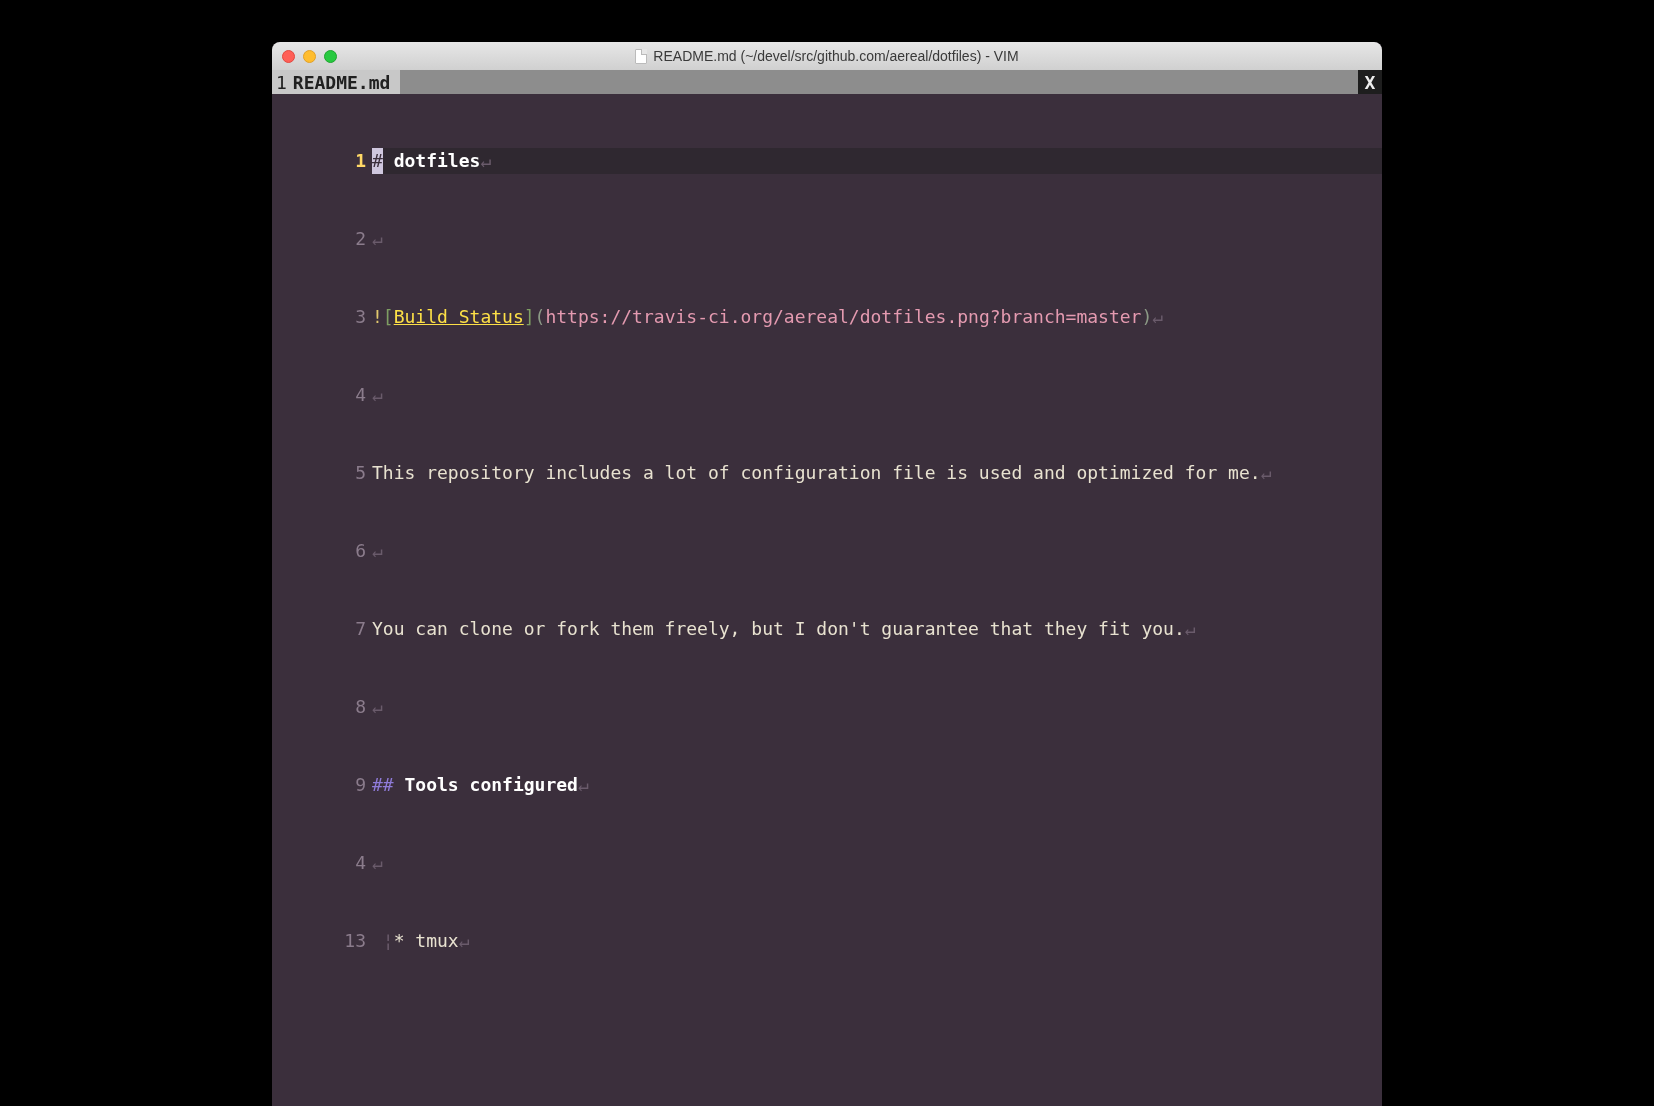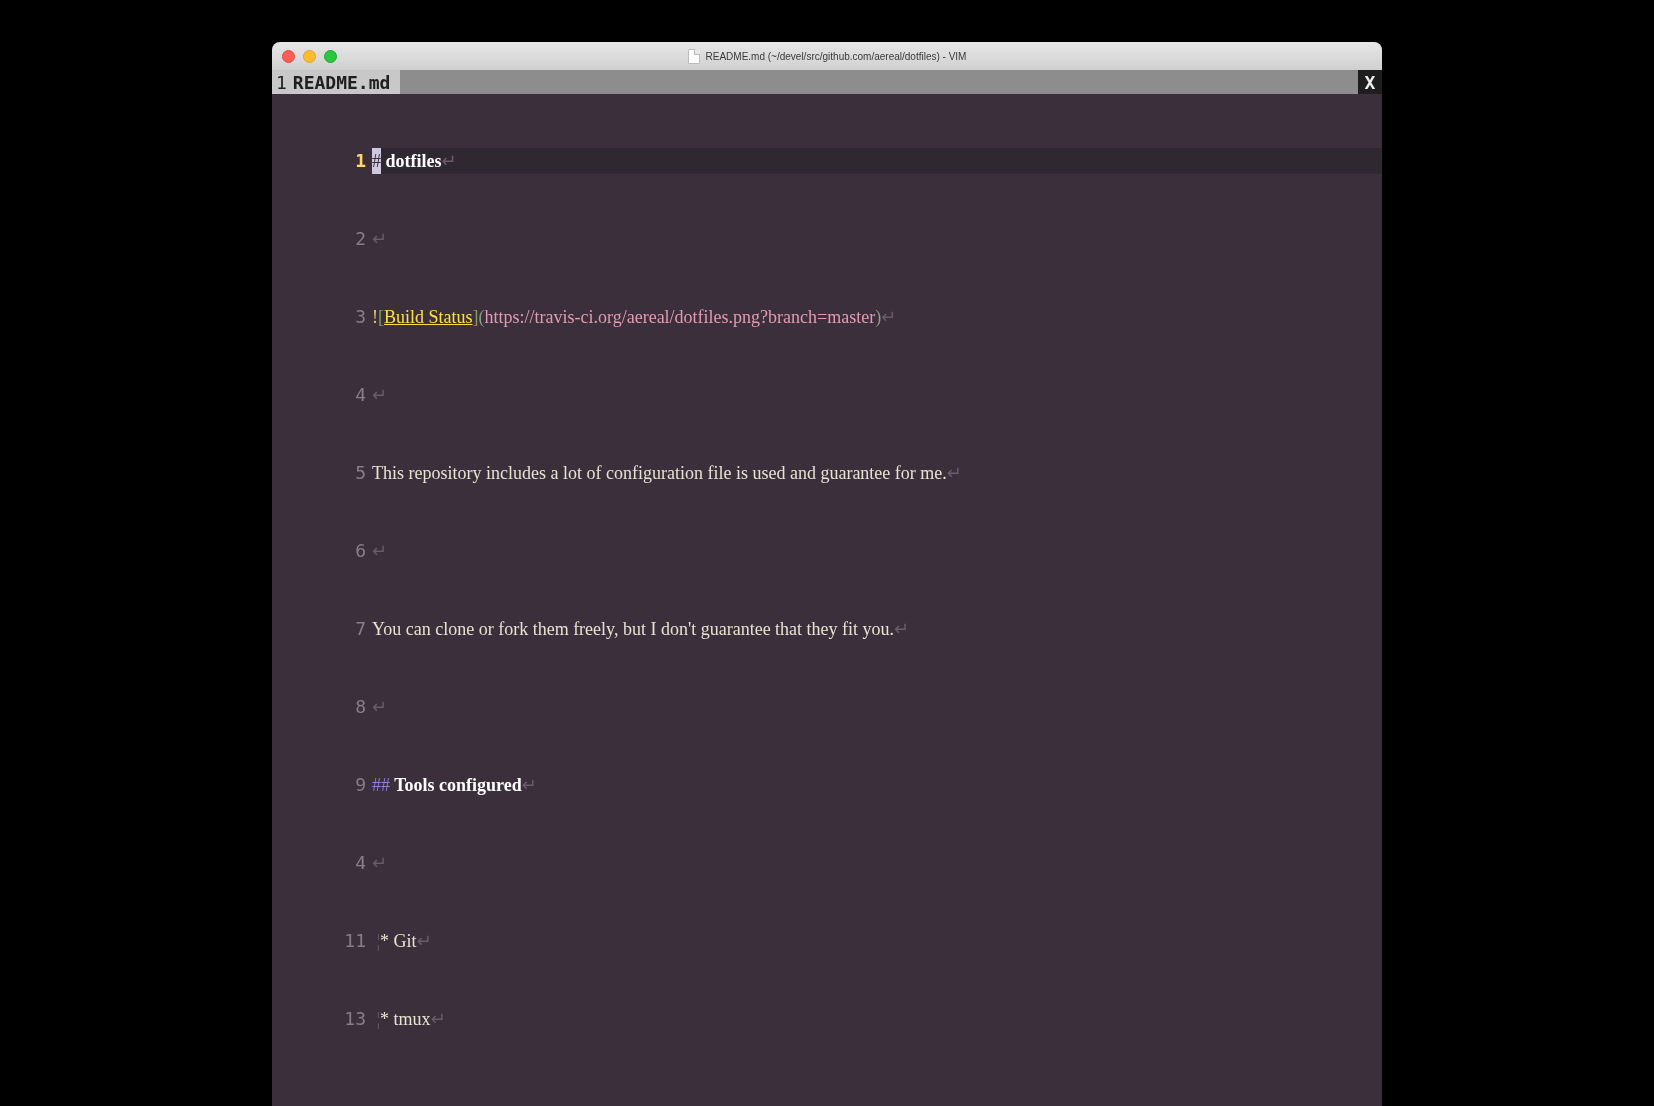--- a/index.html
+++ b/index.html
@@ -33,21 +33,21 @@
   .traffic { display: flex; gap: 8px; }
   .tl { width: 13px; height: 13px; border-radius: 50%; }
   .tl.red   { background:#ff5f57; border:1px solid #e1483f; }
   .tl.yellow{ background:#ffbd2e; border:1px solid #e0a028; }
   .tl.green { background:#28c940; border:1px solid #1fa52f; }
   .titlebar-title {
     position: absolute;
     left: 0; right: 0;
     text-align: center;
     font-family: -apple-system, "Helvetica Neue", Arial, sans-serif;
-    font-size: 10px;
+    font-size: 14px;
     color: #3a3a3a;
     display: flex;
     align-items: center;
     justify-content: center;
     gap: 6px;
     pointer-events: none;
   }
   .doc-icon {
     width: 12px; height: 15px; background:#fff; border:1px solid #bbb; border-radius:1px;
     position: relative;
@@ -89,21 +89,21 @@
   }
   .row { display:flex; }
   .gutter {
     width: 100px;
     text-align: right;
     padding-right: 6px;
     color:#8b7c8c;
     flex-shrink:0;
   }
   .gutter.cur { color:#ffd866; font-weight:bold; }
-  .content { flex:1; padding-right:8px; white-space:pre-wrap; word-break:break-all;font-family:Liberation Serif, serif; }
+  .content { flex:1; padding-right:8px; white-space:pre-wrap; word-break:break-all; }
   .content.cur { background:#2f2830; }
   .nl { color:#6a5b6b; }
   .hdr-mark { color:#8f7bd9; }
   .hdr-text { color:#fff; font-weight:bold; }
   .h2-text  { color:#ffffff; font-weight:bold; }
   .excl { color:#e2c96e; }
   .bracket { color:#7e9e63; }
   .linktext { color:#fde047; text-decoration: underline; }
   .paren { color:#8c9a86; }
   .url { color:#e49ab0;text-align:center; }
@@ -136,27 +136,26 @@
     </div>
     <div class="tabline-fill"></div>
     <div class="tab-close">X</div>
   </div>
 
   <div class="editor">
     <div class="row"><div class="gutter cur">1</div><div class="content cur"><span class="cursor-h">#</span><span class="hdr-text"> dotfiles</span><span class="nl">↵</span></div></div>
     <div class="row"><div class="gutter">2</div><div class="content"><span class="nl">↵</span></div></div>
     <div class="row"><div class="gutter">3</div><div class="content"><span class="excl">!</span><span class="bracket">[</span><span class="linktext">Build Status</span><span class="bracket">]</span><span class="paren">(</span><span class="url">https://travis-ci.org/aereal/dotfiles.png?branch=master</span><span class="paren">)</span><span class="nl">↵</span></div></div>
     <div class="row"><div class="gutter">4</div><div class="content"><span class="nl">↵</span></div></div>
-    <div class="row"><div class="gutter">5</div><div class="content"><span>This repository includes a lot of configuration file is used and guarantee for me.</span><span class="nl">↵</span></div></div>
+    <div class="row"><div class="gutter">5</div><div class="content"><span>This repository includes a lot of configuration file is used and optimized for me.</span><span class="nl">↵</span></div></div>
     <div class="row"><div class="gutter">6</div><div class="content"><span class="nl">↵</span></div></div>
     <div class="row"><div class="gutter">7</div><div class="content"><span>You can clone or fork them freely, but I don't guarantee that they fit you.</span><span class="nl">↵</span></div></div>
     <div class="row"><div class="gutter">8</div><div class="content"><span class="nl">↵</span></div></div>
     <div class="row"><div class="gutter">9</div><div class="content"><span class="hdr-mark">##</span><span class="h2-text"> Tools configured</span><span class="nl">↵</span></div></div>
     <div class="row"><div class="gutter">4</div><div class="content"><span class="nl">↵</span></div></div>
-    <div class="row"><div class="gutter">11</div><div class="content"> <span class="indentbar">¦</span><span>* Git</span><span class="nl">↵</span></div></div>
     <div class="row"><div class="gutter">13</div><div class="content"> <span class="indentbar">¦</span><span>* tmux</span><span class="nl">↵</span></div></div>
     
     
     
     
     
     
     
     
     

